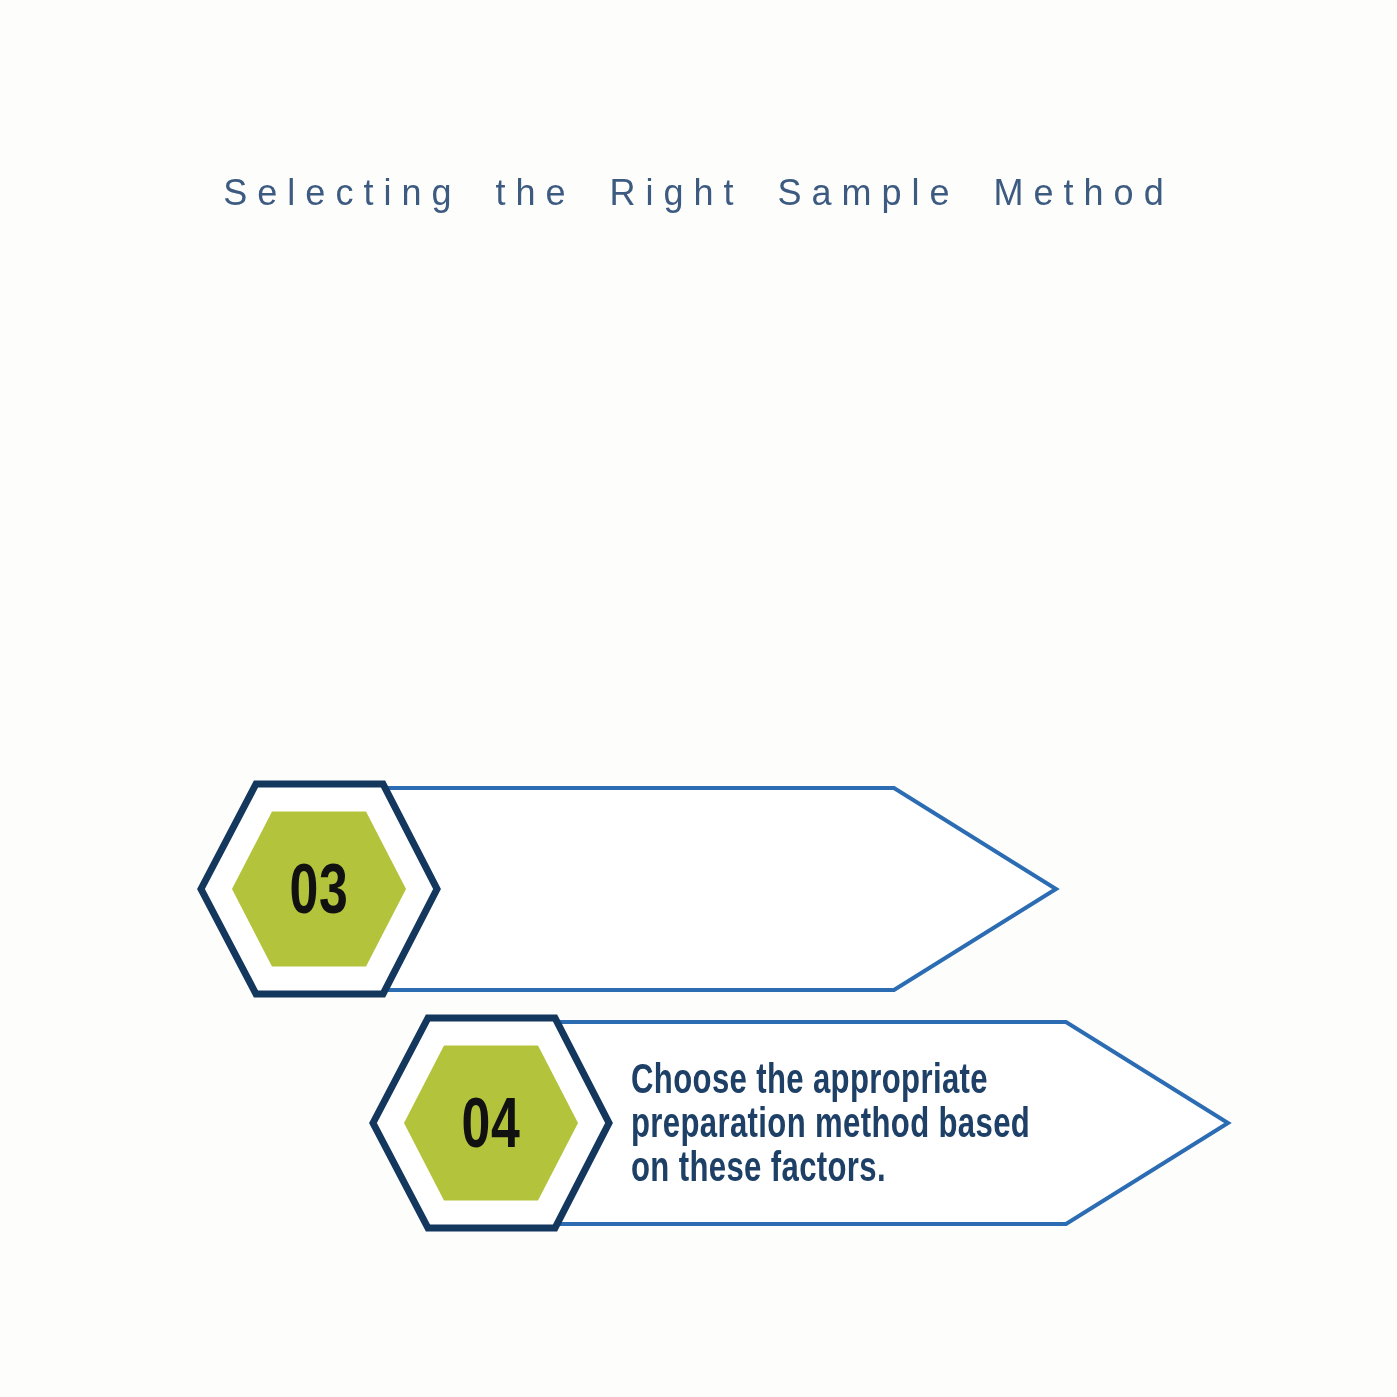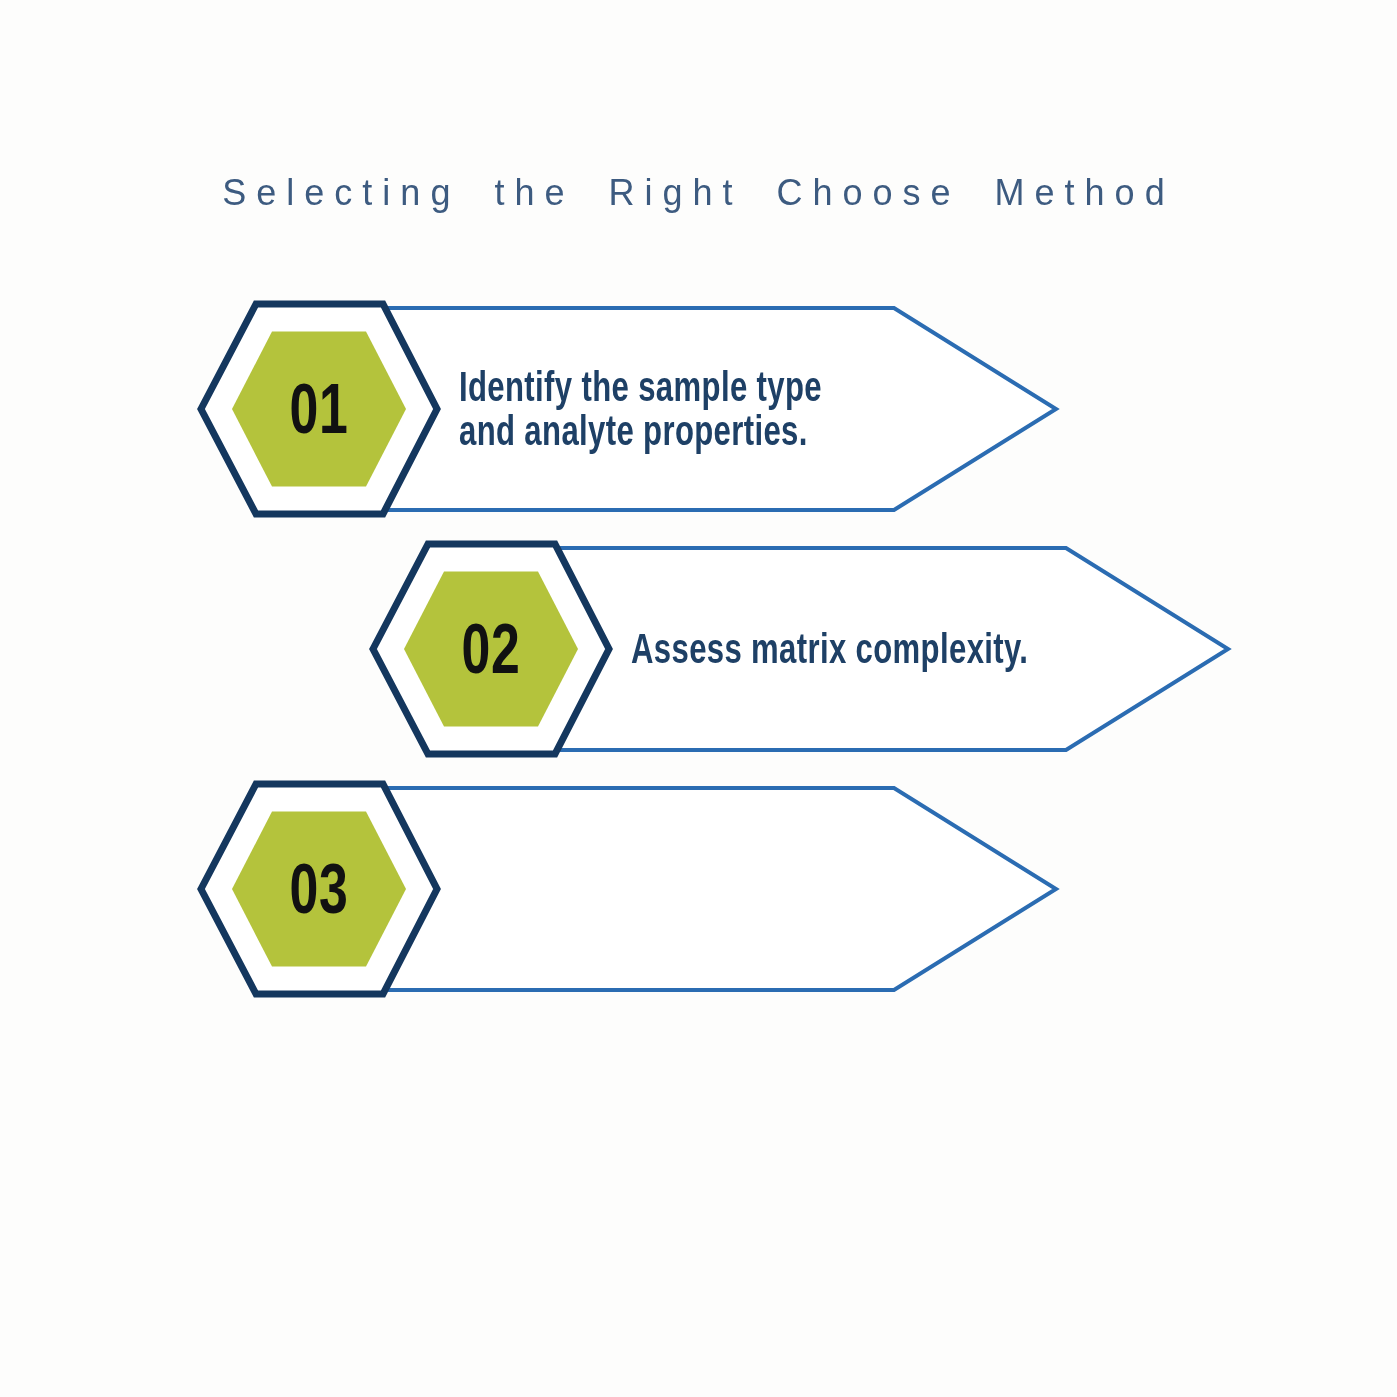--- a/index.html
+++ b/index.html
@@ -86,50 +86,40 @@
     transform: scaleX(0.74);
     transform-origin: left center;
     letter-spacing: 0.5px;
   }
 </style>
 </head>
 <body>
 
 <div class="canvas">
 
-  <h1 class="title">Selecting the Right Choose Method</h1>
+  <h1 class="title">Selecting the Right Sample Method</h1>
 
-  <section class="row" style="left:199px; top:300px;">
-    <svg width="862" height="218" viewBox="0 0 862 218">
-      <polygon class="arrow" points="119,8 695,8 857,109 695,210 119,210"></polygon>
-      <polygon class="hex-outer" points="2,109 57,4 184,4 238,109 184,214 57,214"></polygon>
-      <polygon class="hex-inner" points="33,109 73,31.5 167,31.5 207,109 167,186.5 73,186.5"></polygon>
-    </svg>
-    <div class="num">01</div>
-    <div class="text-wrap">
-      <div class="step-text">Identify the sample type
-and analyte properties.</div>
-    </div>
-  </section>
 
-  <section class="row" style="left:371px; top:540px;">
-    <svg width="862" height="218" viewBox="0 0 862 218">
-      <polygon class="arrow" points="119,8 695,8 857,109 695,210 119,210"></polygon>
-      <polygon class="hex-outer" points="2,109 57,4 184,4 238,109 184,214 57,214"></polygon>
-      <polygon class="hex-inner" points="33,109 73,31.5 167,31.5 207,109 167,186.5 73,186.5"></polygon>
-    </svg>
-    <div class="num">02</div>
-    <div class="text-wrap">
-      <div class="step-text">Assess matrix complexity.</div>
-    </div>
-  </section>
 
   <section class="row" style="left:199px; top:780px;">
     <svg width="862" height="218" viewBox="0 0 862 218">
       <polygon class="arrow" points="119,8 695,8 857,109 695,210 119,210"></polygon>
       <polygon class="hex-outer" points="2,109 57,4 184,4 238,109 184,214 57,214"></polygon>
       <polygon class="hex-inner" points="33,109 73,31.5 167,31.5 207,109 167,186.5 73,186.5"></polygon>
     </svg>
     <div class="num">03</div>
   </section>
 
+  <section class="row" style="left:371px; top:1014px;">
+    <svg width="862" height="218" viewBox="0 0 862 218">
+      <polygon class="arrow" points="119,8 695,8 857,109 695,210 119,210"></polygon>
+      <polygon class="hex-outer" points="2,109 57,4 184,4 238,109 184,214 57,214"></polygon>
+      <polygon class="hex-inner" points="33,109 73,31.5 167,31.5 207,109 167,186.5 73,186.5"></polygon>
+    </svg>
+    <div class="num">04</div>
+    <div class="text-wrap">
+      <div class="step-text">Choose the appropriate
+preparation method based
+on these factors.</div>
+    </div>
+  </section>
 
 </div>
 
 </body></html>

